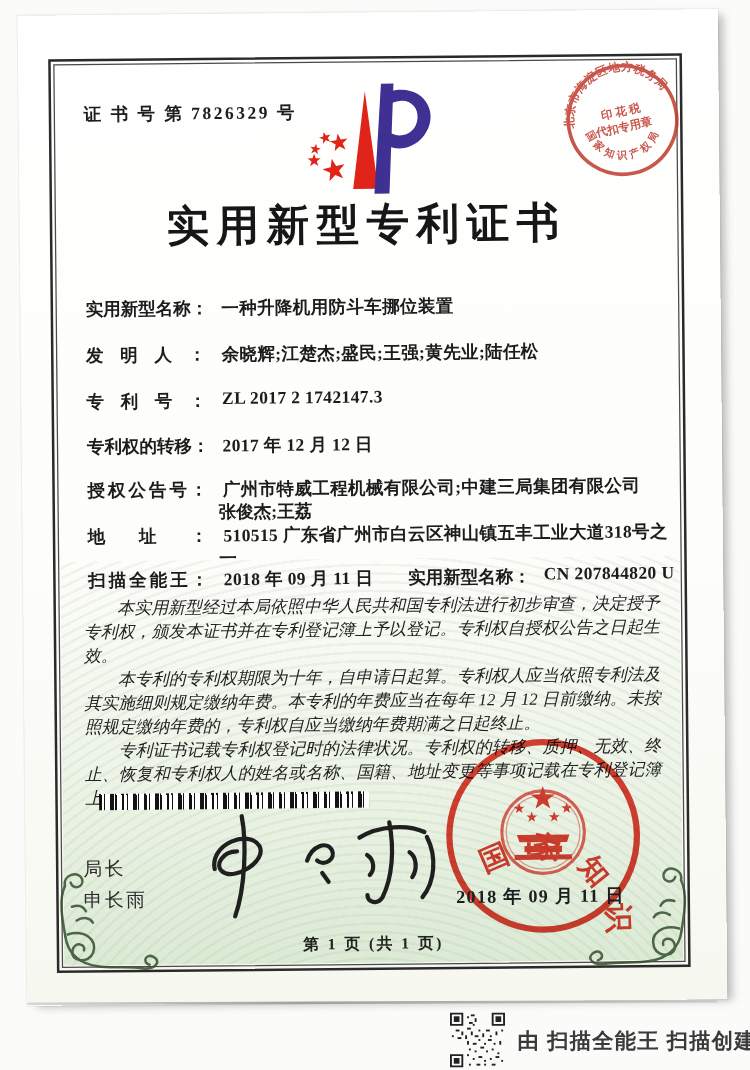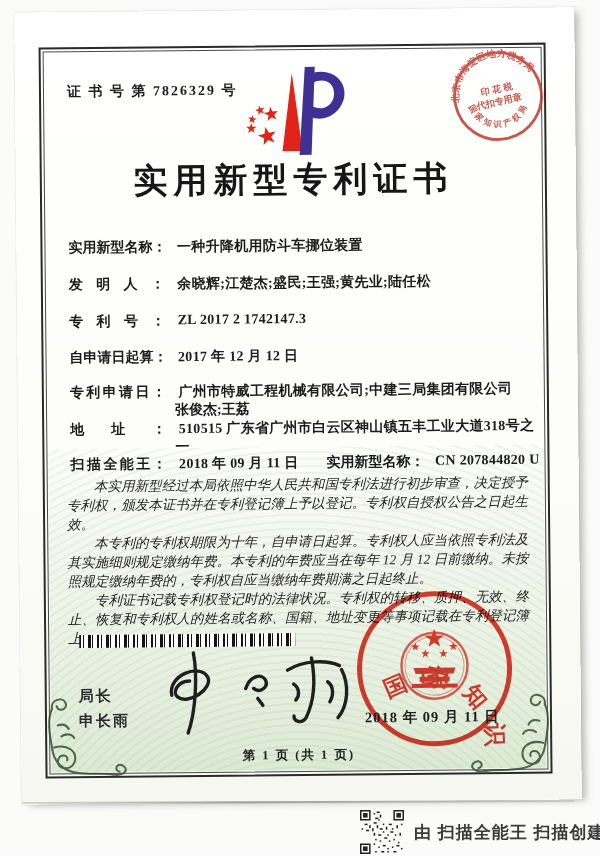--- a/index.html
+++ b/index.html
@@ -62,22 +62,22 @@
     font-style:italic;
   }
   .body-text p{margin:0;text-indent:2em;}
   
   .barcode{
     position:absolute;left:33px;top:586px;width:216px;height:13px;
     background:repeating-linear-gradient(90deg,
       #131313 0 2px,#fff 2px 4px,#131313 4px 5px,#fff 5px 9px,
       #131313 9px 12px,#fff 12px 13px,#131313 13px 14px,#fff 14px 18px);
   }
-  .signatory{position:absolute;left:32px;top:634px;font-family:"Liberation Sans","DejaVu Sans",sans-serif;
-    font-size:15px;letter-spacing:2px;color:#2b2b2b;line-height:25px;font-weight:bold;}
+  .signatory{position:absolute;left:20px;top:634px;font-family:"Liberation Sans","DejaVu Sans",sans-serif;
+    font-size:15px;letter-spacing:2px;color:#2b2b2b;line-height:25px;}
   .signature{position:absolute;left:95px;top:588px;width:220px;height:112px;}
   .seal{position:absolute;left:303px;top:538px;width:170px;height:170px;opacity:.9;mix-blend-mode:multiply;}
   .seal-date{
     position:absolute;left:318px;top:662px;font-size:14.5px;font-weight:700;
     letter-spacing:1px;color:#1d1d1d;white-space:nowrap;
   }
   .footer-page{
     position:absolute;left:0;width:100%;top:700px;text-align:center;
     font-size:12.5px;letter-spacing:2px;color:#222;font-weight:700;
   }
@@ -147,25 +147,25 @@
     </div>
     <div class="row" style="top:227px">
       <span class="flabel">发明人：</span>
       <span class="fvalue">余晓辉;江楚杰;盛民;王强;黄先业;陆任松</span>
     </div>
     <div class="row" style="top:264px">
       <span class="flabel">专利号：</span>
       <span class="fvalue">ZL 2017 2 1742147.3</span>
     </div>
     <div class="row" style="top:300px">
-      <span class="flabel">自申请日起算：</span>
+      <span class="flabel">专利权的转移：</span>
       <span class="fvalue">2017 年 12 月 12 日</span>
     </div>
     <div class="row" style="top:335px">
-      <span class="flabel">专利申请日：</span>
+      <span class="flabel">授权公告号：</span>
       <span class="fvalue">广州市特威工程机械有限公司;中建三局集团有限公司</span>
     </div>
     <div class="subline" style="top:353px">张俊杰;王荔</div>
     <div class="row" style="top:372px">
       <span class="flabel">地址：</span>
       <span class="fvalue">510515 广东省广州市白云区神山镇五丰工业大道318号之</span>
     </div>
     <div class="subline" style="top:390px">一</div>
     <div class="row" style="top:407px">
       <span class="flabel">扫描全能王：</span>

